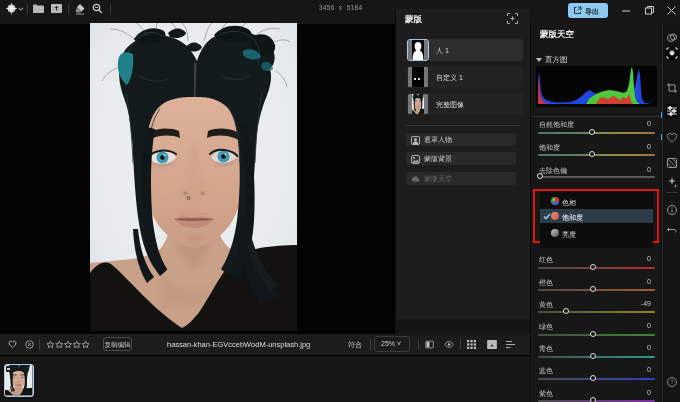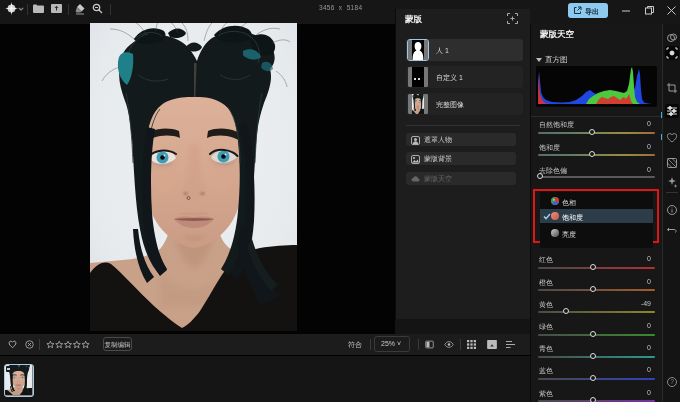--- a/index.html
+++ b/index.html
@@ -450,20 +450,21 @@
     <g fill="none" stroke="#bbb" stroke-width="1">
             <path d="M6 1.5 L7.4 4.6 L10.8 4.9 L8.2 7.1 L9 10.4 L6 8.6 L3 10.4 L3.8 7.1 L1.2 4.9 L4.6 4.6 Z"></path>
             <path d="M18 1.5 L19.4 4.6 L22.8 4.9 L20.2 7.1 L21 10.4 L18 8.6 L15 10.4 L15.8 7.1 L13.2 4.9 L16.6 4.6 Z"></path>
             <path d="M30 1.5 L31.4 4.6 L34.8 4.9 L32.2 7.1 L33 10.4 L30 8.6 L27 10.4 L27.8 7.1 L25.2 4.9 L28.6 4.6 Z"></path>
             <path d="M42 1.5 L43.4 4.6 L46.8 4.9 L44.2 7.1 L45 10.4 L42 8.6 L39 10.4 L39.8 7.1 L37.2 4.9 L40.6 4.6 Z"></path>
             <path d="M54 1.5 L55.4 4.6 L58.8 4.9 L56.2 7.1 L57 10.4 L54 8.6 L51 10.4 L51.8 7.1 L49.2 4.9 L52.6 4.6 Z"></path>
           </g>
   </svg>
   </g>
   <div class="abs" style="left:103px;top:3px;width:29px;height:14px;border:1px solid #4a4a4a;border-radius:3px;font-size:6.5px;color:#ccc;text-align:center;line-height:13px">复制编辑</div>
+  <div class="btxt" style="left:167px;top:6px;color:#ddd;font-size:7.5px">hassan-khan-EGVccebWodM-unsplash.jpg</div>
   <div class="btxt" style="left:348px;top:6px">符合</div>
   <div class="bsep" style="left:370px"></div>
   <div class="abs" style="left:374px;top:2px;width:36px;height:16px;border:1px solid #3a3a3a;border-radius:3px"></div><div class="btxt" style="left:381px;top:6px">25% ˅</div>
   <div class="bsep" style="left:418px"></div>
   <svg class="abs" style="left:425px;top:6px" width="9" height="9" viewBox="0 0 12 12">
         <rect x="1" y="1.5" width="10" height="9" rx="1" fill="none" stroke="#bbb" stroke-width="1"></rect>
         <rect x="2" y="2.5" width="4" height="7" fill="#bbb"></rect>
       </svg>
   <svg class="abs" style="left:444px;top:7px" width="10" height="7" viewBox="0 0 14 9">
         <path d="M1 4.5 C3 1.5 5 0.5 7 0.5 C9 0.5 11 1.5 13 4.5 C11 7.5 9 8.5 7 8.5 C5 8.5 3 7.5 1 4.5 Z" fill="none" stroke="#bbb" stroke-width="1"></path>

